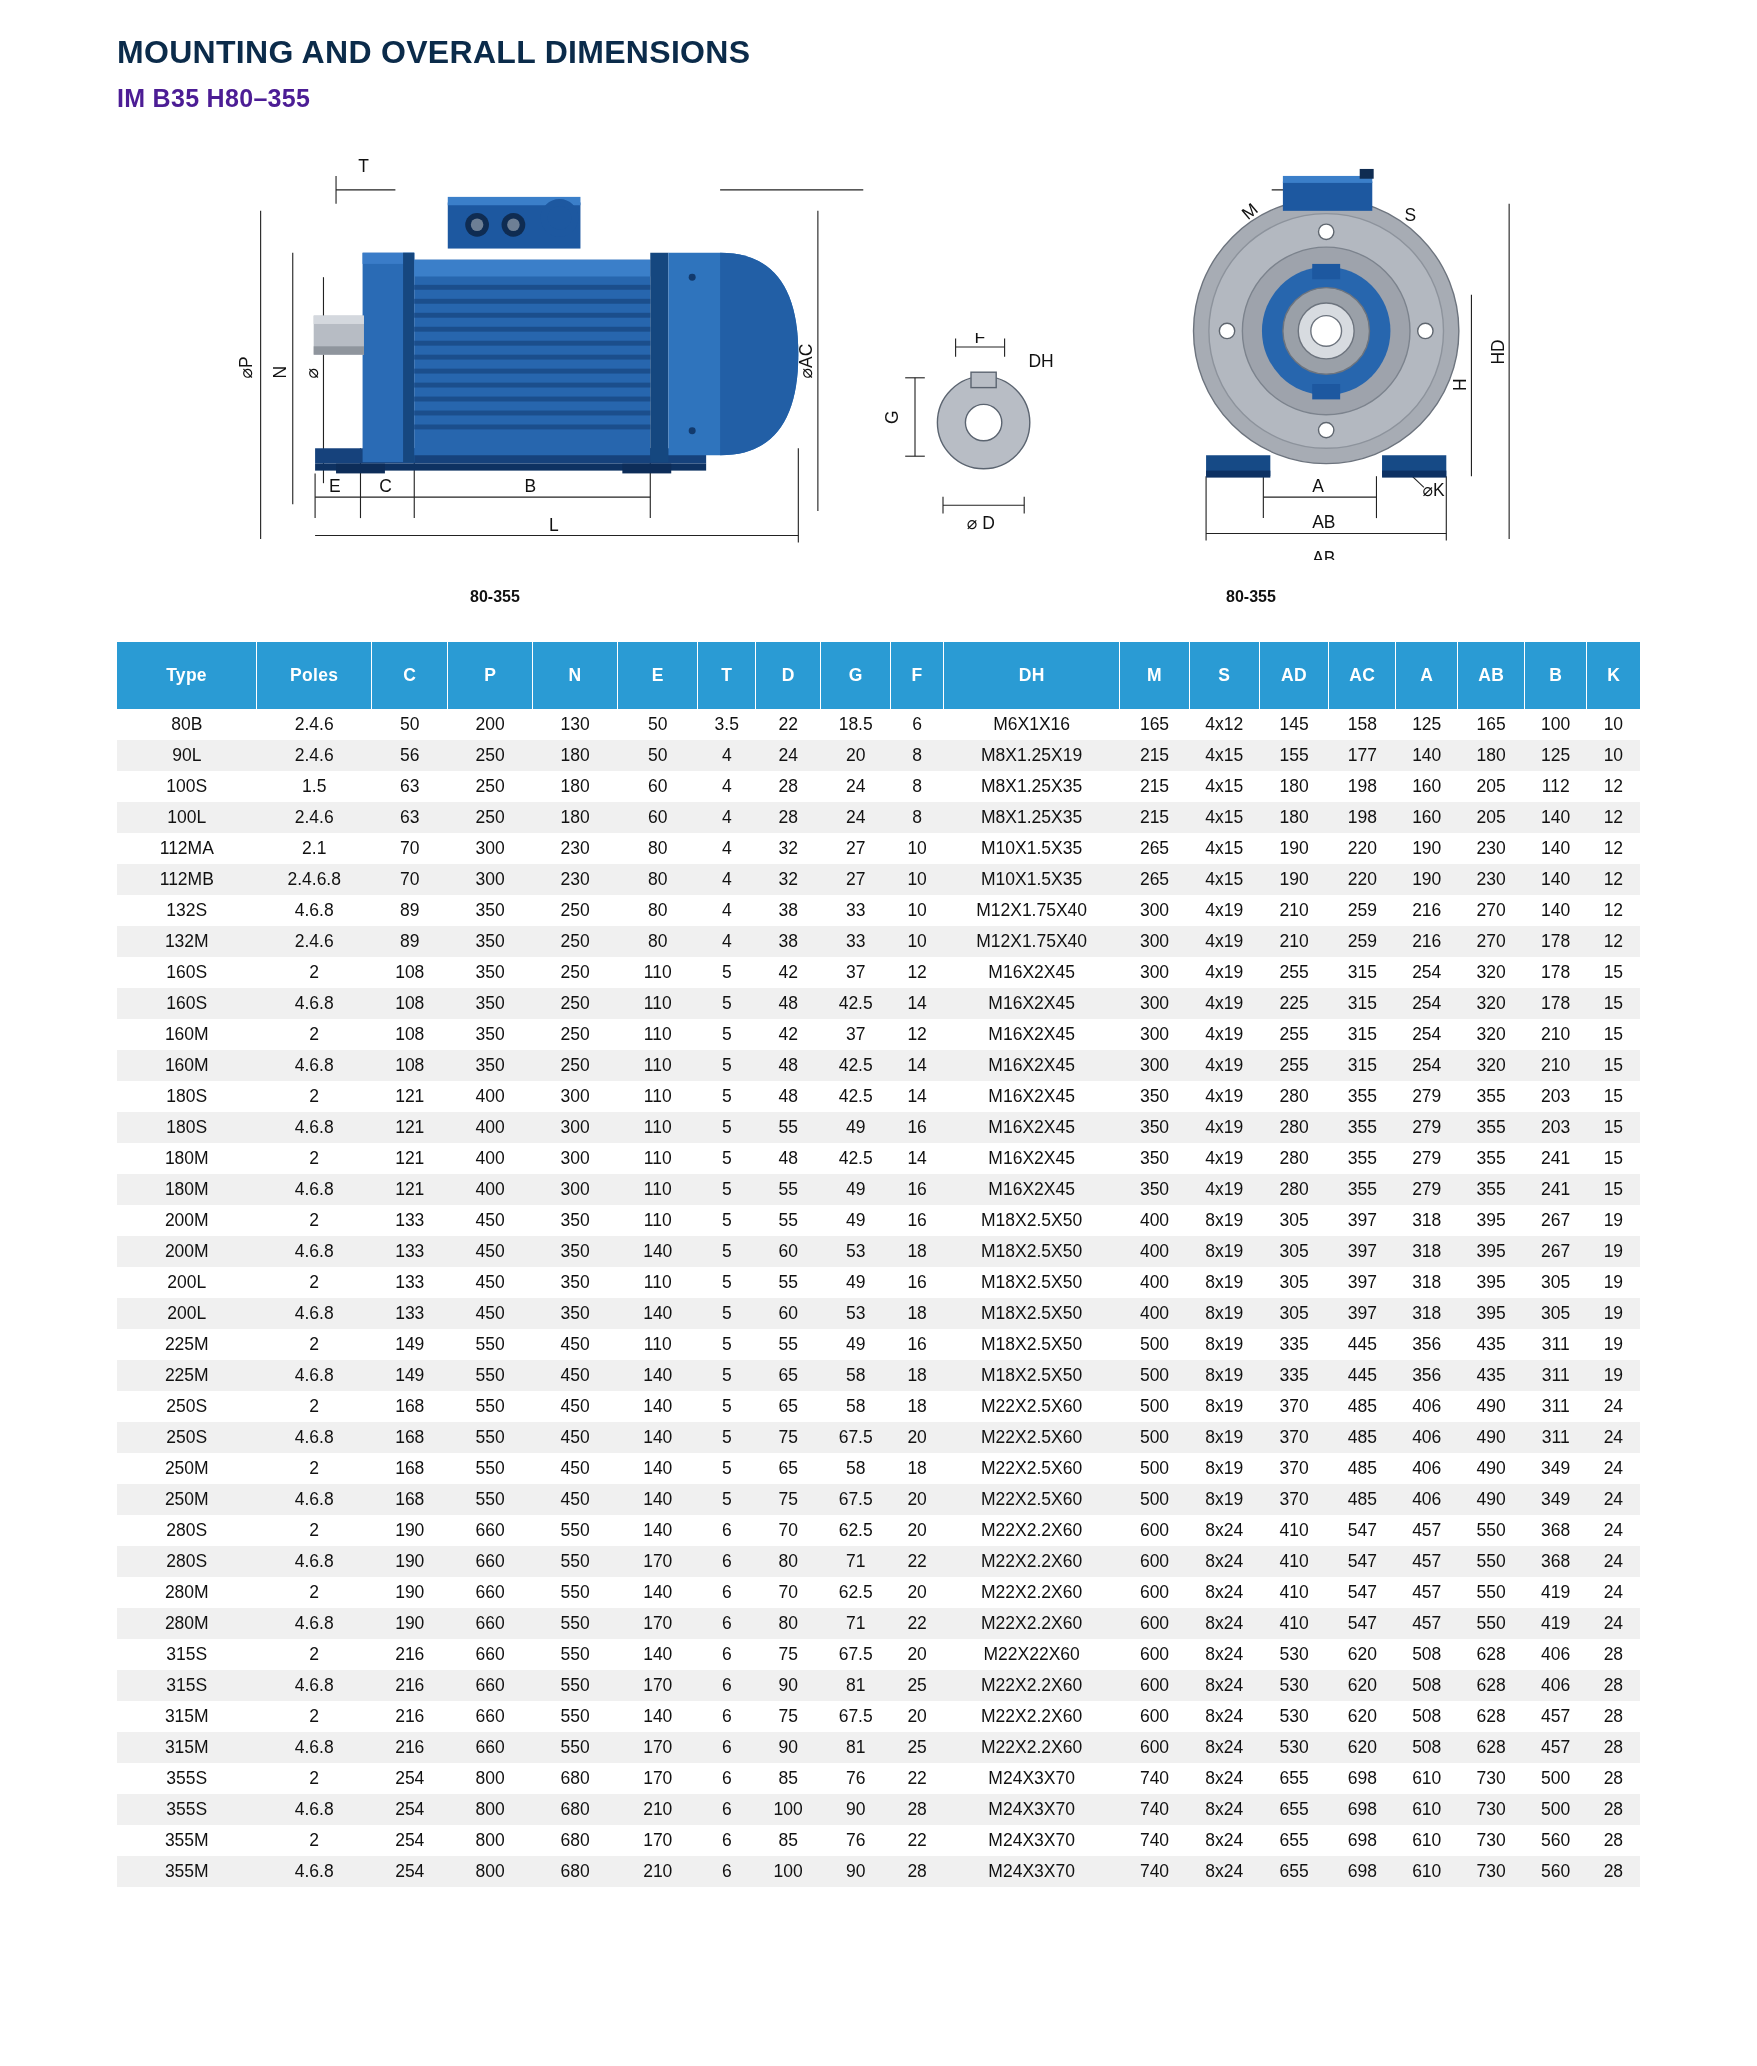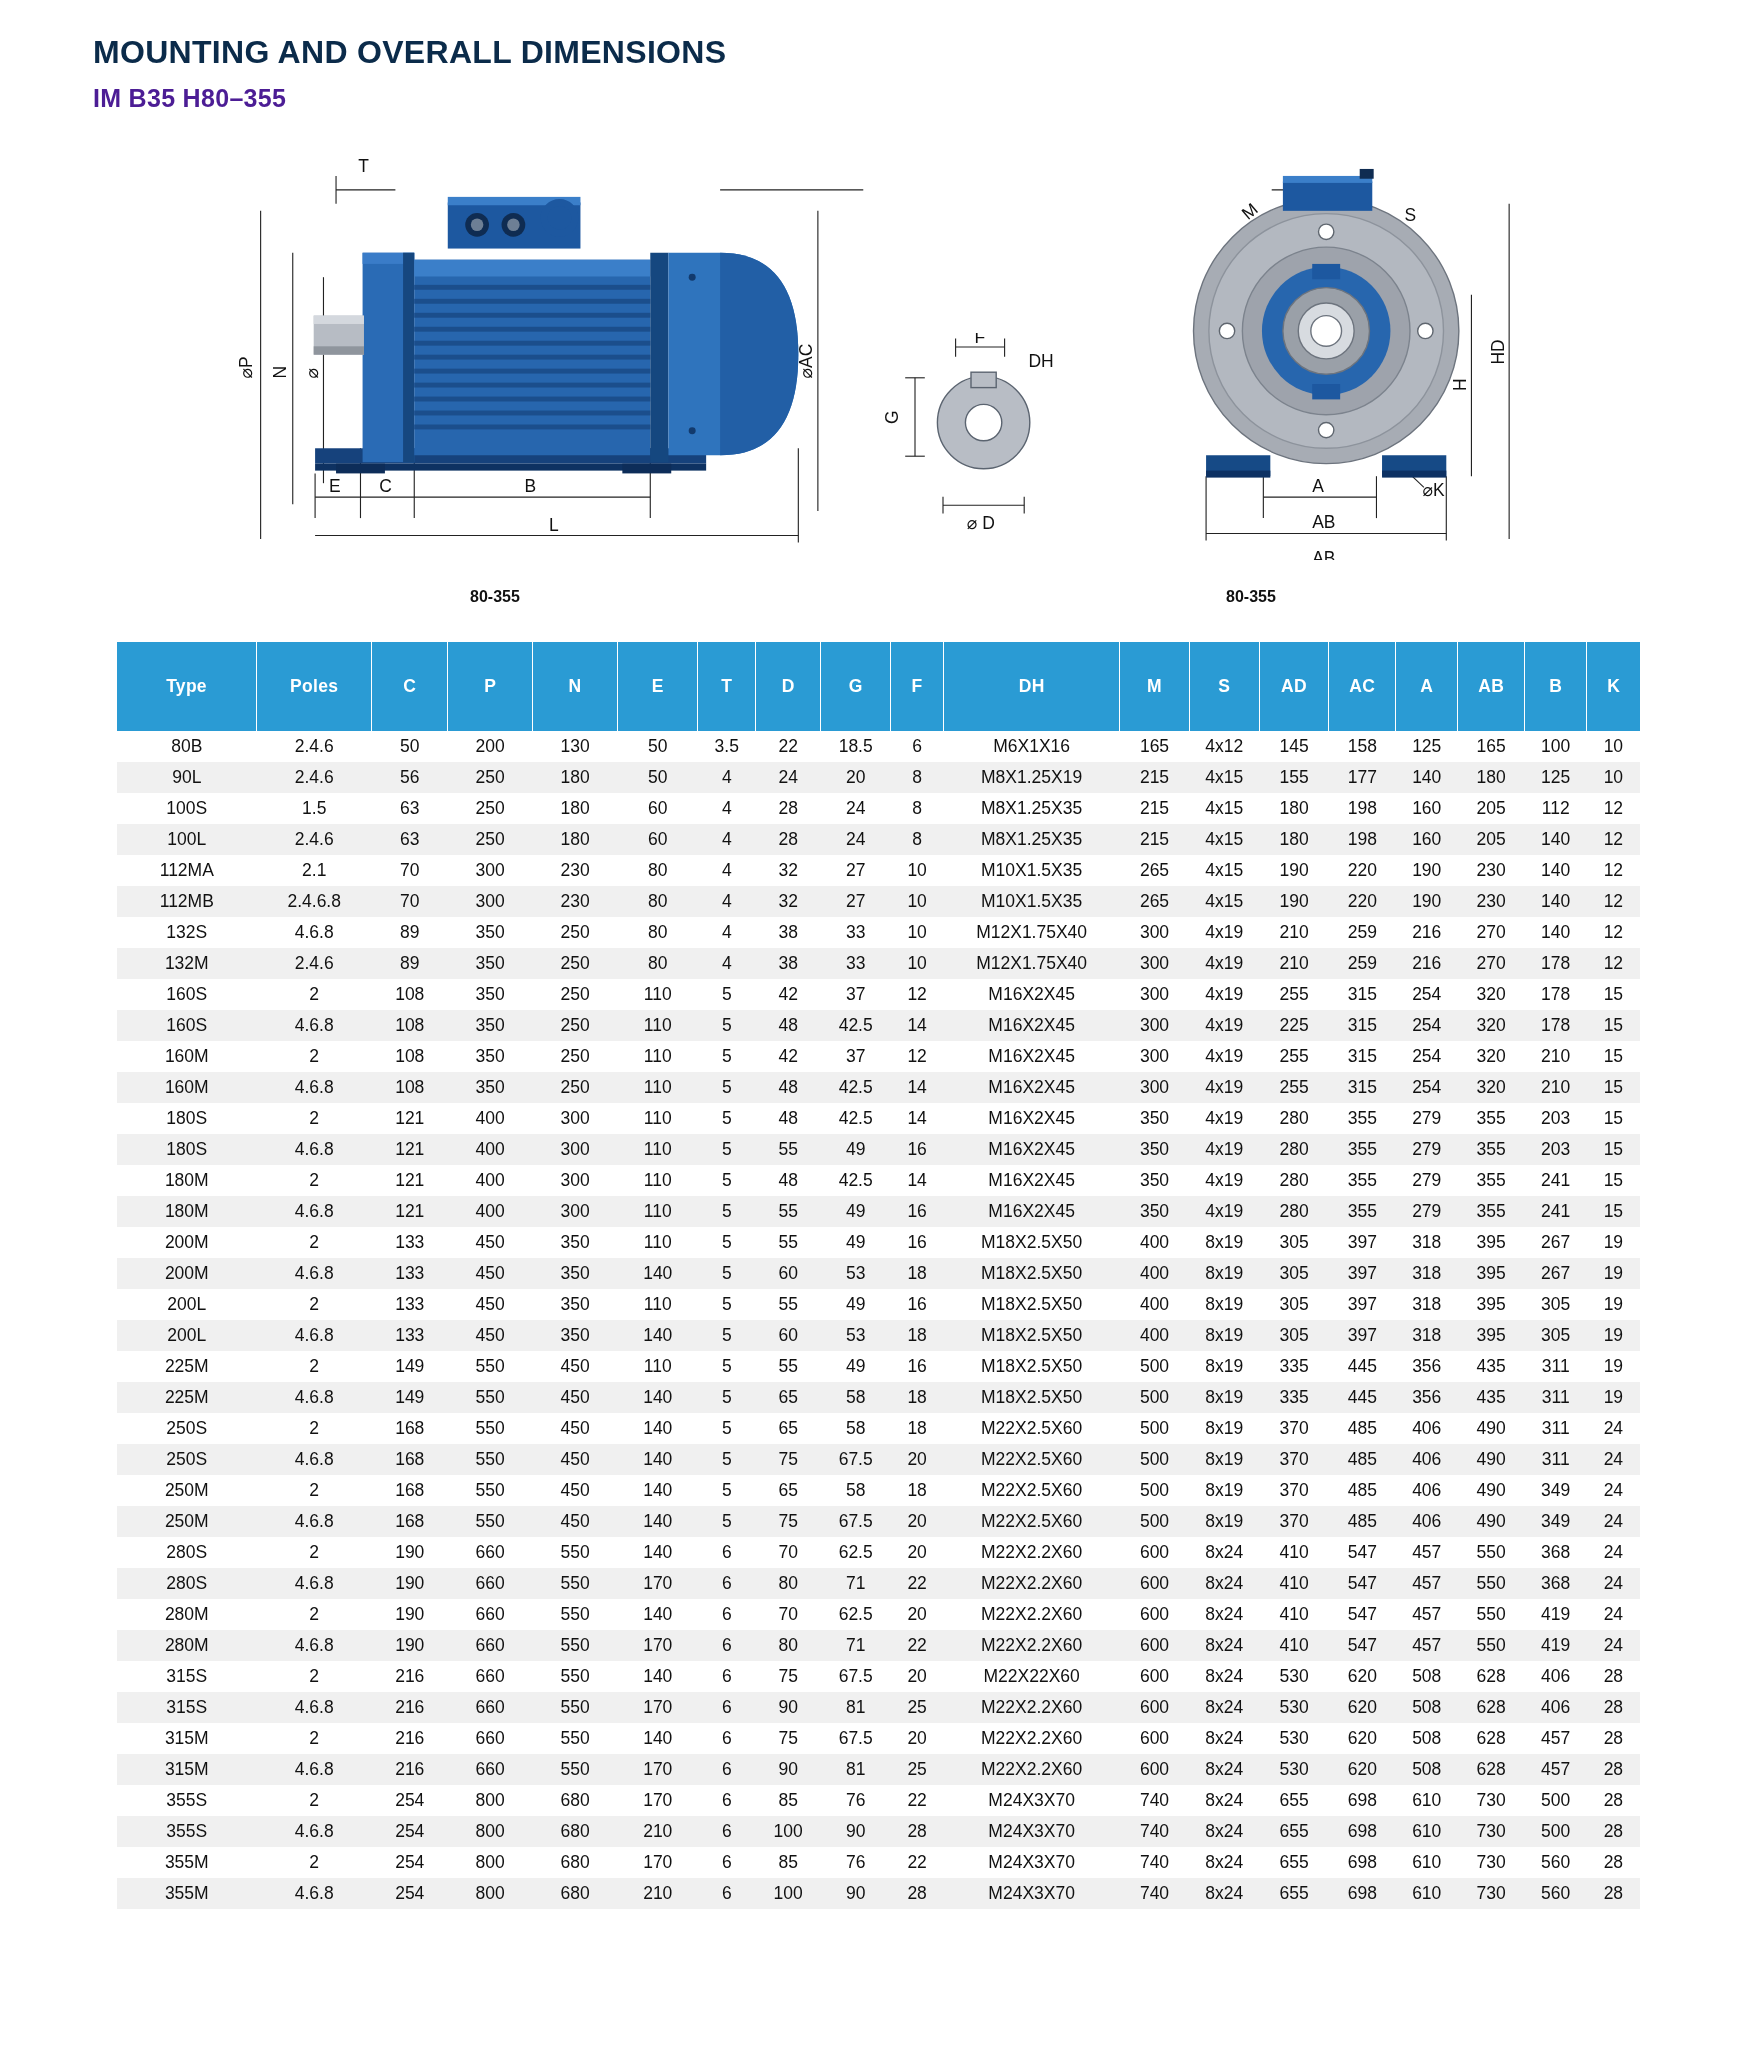--- a/index.html
+++ b/index.html
@@ -7,21 +7,21 @@
   body {
     width: 1757px;
     font-family: "Liberation Sans", sans-serif;
     background: #ffffff;
     color: #000000;
     -webkit-font-smoothing: antialiased;
   }
   .page { position: relative; width: 1757px; padding: 0; }
 
   
-  .head { padding: 34px 0 0 93px; }
+  .head { padding: 34px 0 0 117px; }
   .title-main {
     font-size: 32px;
     font-weight: bold;
     letter-spacing: 0.3px;
     color: #0b2b4a;
     margin: 0 0 12.6px 0;
   }
   .title-sub {
     font-size: 25px;
     font-weight: bold;
@@ -57,21 +57,21 @@
   table.dims {
     border-collapse: collapse;
     width: 100%;
     table-layout: fixed;
   }
   table.dims thead th {
     background: #2a9bd4;
     color: #ffffff;
     font-size: 17.5px;
     font-weight: bold;
-    height: 89px;
+    height: 67px;
     vertical-align: middle;
     border-right: 1.4px solid #ffffff;
     border-bottom: 1.4px solid #ffffff;
     letter-spacing: 0.3px;
   }
   table.dims thead th:last-child { border-right: none; }
   table.dims tbody td {
     font-size: 17.5px;
     text-align: center;
     height: 31px;

